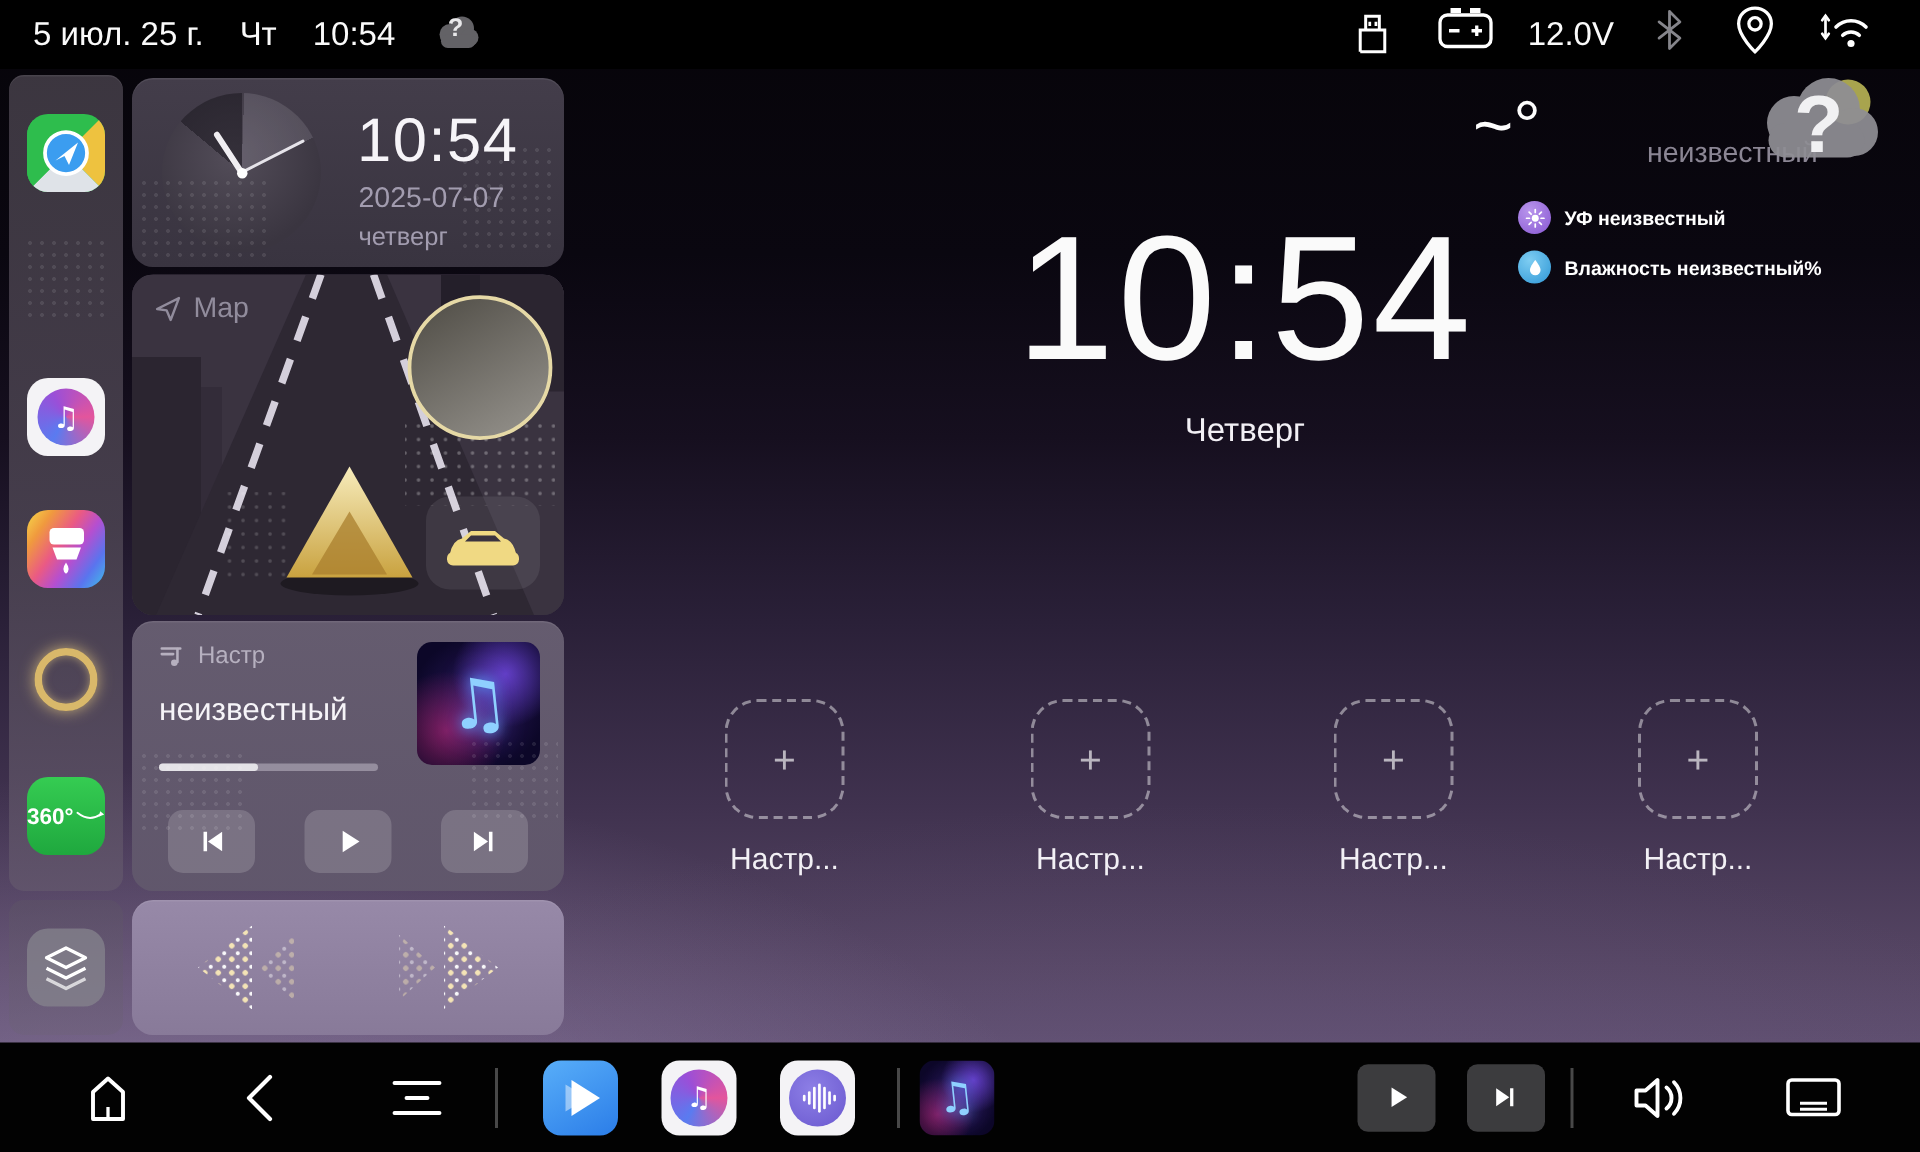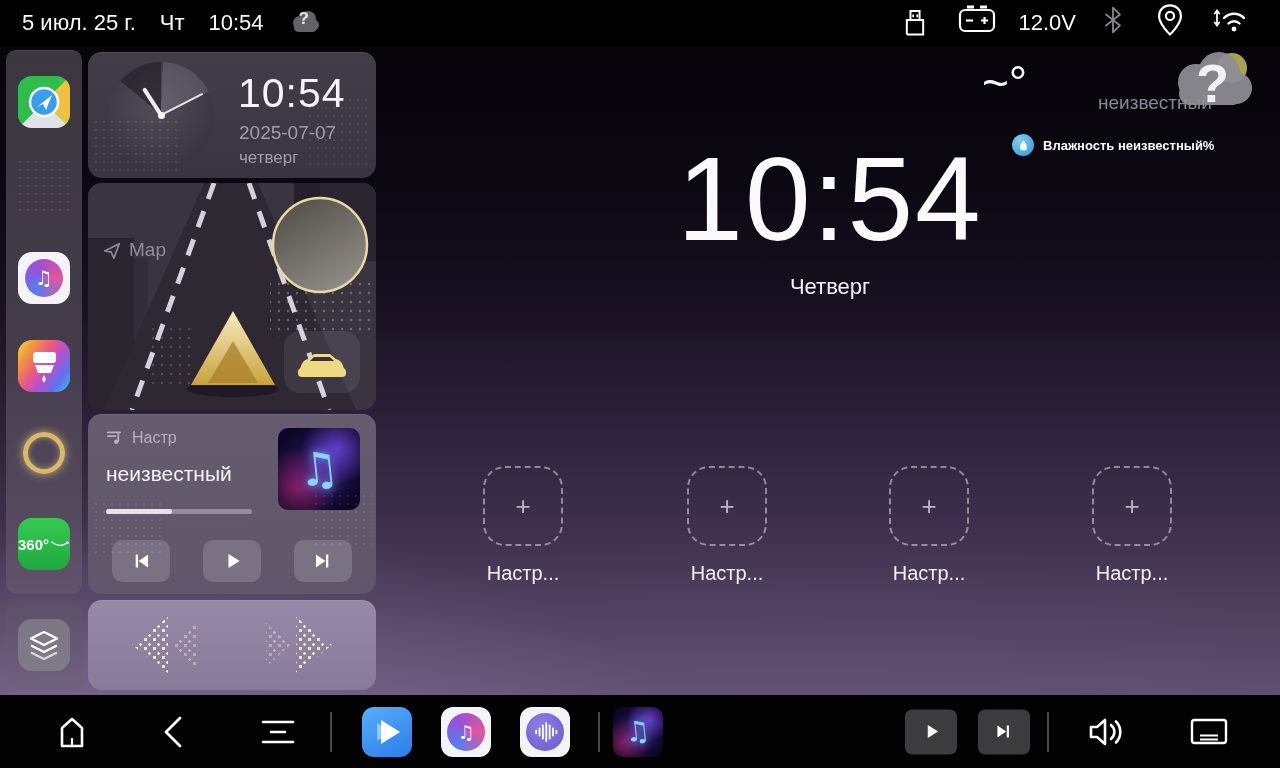--- a/index.html
+++ b/index.html
@@ -53,22 +53,22 @@
   .hand{ position:absolute; left:50%; bottom:50%; transform-origin:50% 100%; background:#f0eef2; border-radius:3px; }
   .hand.h{ width:4px; height:32px; margin-left:-2px; transform:rotate(-33deg); }
   .hand.s{ width:2px; height:47px; margin-left:-1px; transform:rotate(63deg); background:#e6e4ea; }
   .aclock .pin{ position:absolute; left:50%; top:50%; width:7px; height:7px; margin:-3.5px 0 0 -3.5px;
     border-radius:50%; background:#fff; }
   .wc-time{ position:absolute; left:150px; top:18px; font-size:41px; color:#f6f4f8; letter-spacing:1px; }
   .wc-date{ position:absolute; left:151px; top:70px; font-size:19px; color:#a29caf; }
   .wc-day{ position:absolute; left:151px; top:96px; font-size:17px; color:#a29caf; }
 
   .w-map{ top:183px; height:227px; background:#3a3340; }
-  .map-label{ position:absolute; left:14px; top:12px; display:flex; align-items:flex-end; gap:7px;
-    font-size:19px; color:#918c9c;margin-top:44px; }
+  .map-label{ position:absolute; left:14px; top:12px; display:flex; align-items:center; gap:7px;
+    font-size:19px; color:#918c9c; }
 
   .w-music{ top:414px; height:180px; background:linear-gradient(180deg, rgba(104,95,114,.95), rgba(97,88,108,.93)); }
   .wm-head{ position:absolute; left:17px; top:14px; display:flex; align-items:center; gap:8px;
     font-size:16px; color:#b6b0bf; }
   .wm-track{ position:absolute; left:18px; top:48px; font-size:21px; color:#f6f4f8; }
   .wm-progress{ position:absolute; left:18px; top:95px; width:146px; height:5px; border-radius:3px;
     background:rgba(233,228,240,.38); }
   .wm-progress .fill{ width:45%; height:100%; border-radius:3px; background:rgba(255,255,255,.75); }
   .wm-art{ position:absolute; right:16px; top:14px; width:82px; height:82px; border-radius:10px; overflow:hidden; }
   .albumart{ display:flex; align-items:center; justify-content:center;
@@ -361,20 +361,31 @@
       <circle cx="30" cy="32" r="18"></circle>
         <circle cx="53" cy="23" r="21"></circle>
         <circle cx="70" cy="38" r="16"></circle>
       <rect x="13" y="32" width="64" height="23" rx="11.5"></rect>
     </g>
   </svg>
   <span class="q">?</span>
 </div>
 <div class="wx-rows">
   <div class="wx-row">
+    <span class="wx-ic" style="background:radial-gradient(circle at 35% 30%,#b995ec,#8757d2);">
+      <svg width="15" height="15" viewBox="0 0 22 22">
+          <circle cx="11" cy="11" r="3.4" fill="#fff"></circle>
+        <g stroke="#fff" stroke-width="1.7" stroke-linecap="round">
+          <path d="M11 2.5 v2.8 M11 16.7 v2.8 M2.5 11 h2.8 M16.7 11 h2.8 M5 5 l2 2 M15 15 l2 2 M17 5 l-2 2 M7 15 l-2 2"></path>
+          </g>
+        </svg>
+    </span>
+    <span class="lbl">УФ неизвестный</span>
+  </div>
+  <div class="wx-row">
     <span class="wx-ic" style="background:radial-gradient(circle at 35% 30%,#7ecdf2,#2f97d6);">
       <svg width="15" height="15" viewBox="0 0 22 22">
           <path d="M11 3.5 C11 3.5 5.8 9.8 5.8 13.2 a5.2 5.2 0 0 0 10.4 0 C16.2 9.8 11 3.5 11 3.5 Z" fill="#fff"></path>
         </svg>
     </span>
     <span class="lbl">Влажность неизвестный%</span>
   </div>
 </div>
 
 <div class="main-clock">

